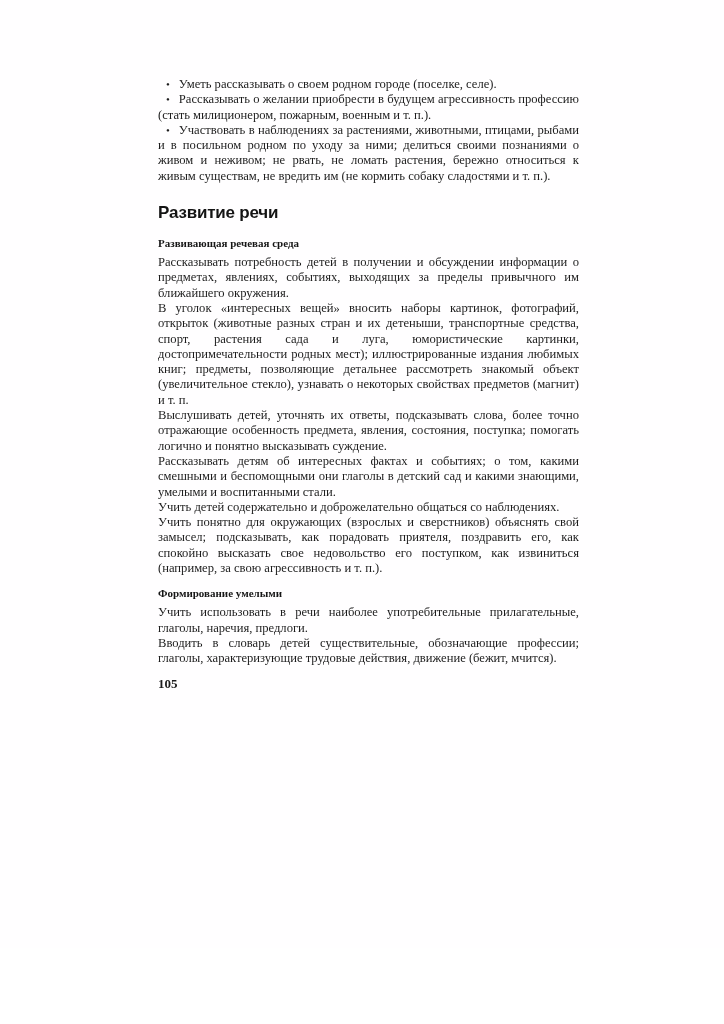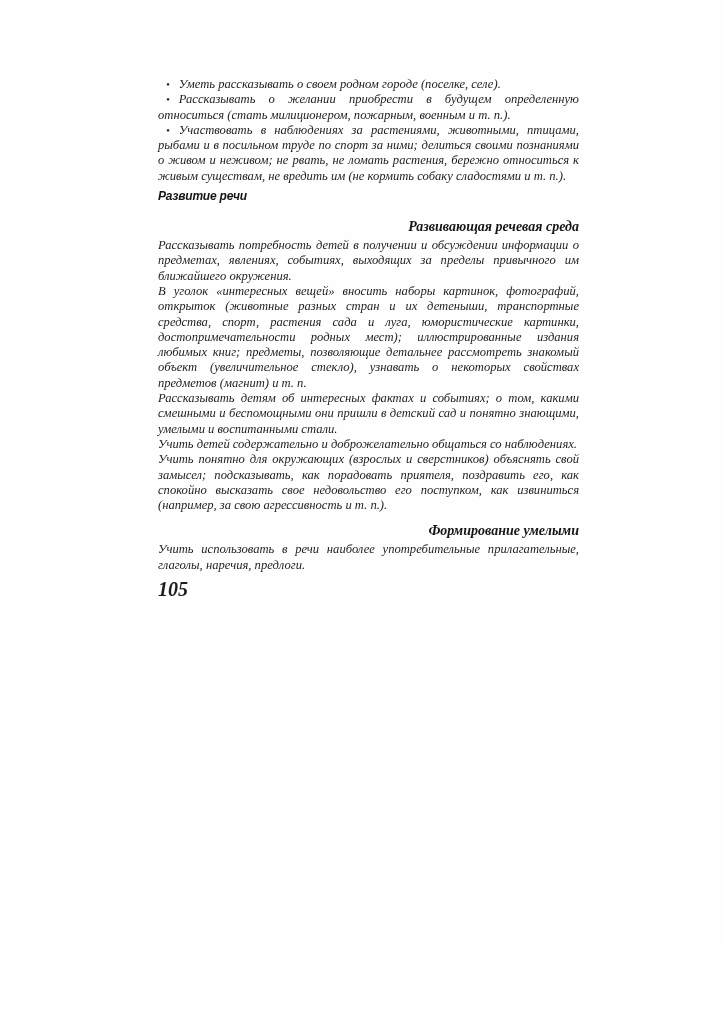--- a/index.html
+++ b/index.html
@@ -7,21 +7,20 @@
     padding: 0;
     background: #ffffff;
   }
   .page {
     position: relative;
     width: 724px;
     height: 948px;
     background: #fffeff;
     overflow: hidden;
     font-family: "Liberation Serif", serif;
-    font-style: italic;
   }
   .content {
     position: absolute;
     left: 158px;
     top: 77px;
     width: 421px;
     color: #1d1d1d;
     font-size: 12.6px;
     line-height: 15.3px;
   }
@@ -33,64 +32,65 @@
     text-indent: 8px;
   }
   p.bullet .marker {
     display: inline-block;
     text-indent: 0;
     margin-right: 9px;
     font-size: 11px;
   }
   h1.doc-heading {
     font-family: "Liberation Sans", sans-serif;
-    font-size: 12px;
+    font-size: 17px;
     line-height: 20px;
     font-weight: bold;
     color: #141414;
-    margin: 2px 0 13px 0;
+    margin: 19px 0 13px 0;
     letter-spacing: -0.2px;
   }
   h2.doc-subheading {
     font-family: "Liberation Serif", serif;
-    font-size: 14px;
+    font-size: 11px;
     line-height: 15px;
     font-weight: bold;
     color: #161616;
     margin: 10px 0 4px 0;
-    text-align: right;
   }
   h2.first-sub {
     margin-top: 0;
   }
   p.page-number {
     font-weight: bold;
-    font-size: 20px;
+    font-size: 13px;
     margin-top: 9px !important;
     text-align: left !important;
   }
 </style>
 </head>
 <body>
 
 <div class="page">
   <div class="content">
 
     <p class="bullet"><span class="marker">•</span><span>Уметь рассказывать о своем родном городе (поселке, селе).</span></p>
-    <p class="bullet"><span class="marker">•</span><span>Рассказывать о желании приобрести в будущем определенную относиться (стать милиционером, пожарным, военным и т. п.).</span></p>
-    <p class="bullet"><span class="marker">•</span><span>Участвовать в наблюдениях за растениями, животными, птицами, рыбами и в посильном труде по спорт за ними; делиться своими познаниями о живом и неживом; не рвать, не ломать растения, бережно относиться к живым существам, не вредить им (не кормить собаку сладостями и т. п.).</span></p>
+    <p class="bullet"><span class="marker">•</span><span>Рассказывать о желании приобрести в будущем агрессивность профессию (стать милиционером, пожарным, военным и т. п.).</span></p>
+    <p class="bullet"><span class="marker">•</span><span>Участвовать в наблюдениях за растениями, животными, птицами, рыбами и в посильном родном по уходу за ними; делиться своими познаниями о живом и неживом; не рвать, не ломать растения, бережно относиться к живым существам, не вредить им (не кормить собаку сладостями и т. п.).</span></p>
 
     <h1 class="doc-heading">Развитие речи</h1>
 
     <h2 class="doc-subheading first-sub">Развивающая речевая среда</h2>
     <p>Рассказывать потребность детей в получении и обсуждении информации о предметах, явлениях, событиях, выходящих за пределы привычного им ближайшего окружения.</p>
     <p>В уголок «интересных вещей» вносить наборы картинок, фотографий, открыток (животные разных стран и их детеныши, транспортные средства, спорт, растения сада и луга, юмористические картинки, достопримечательности родных мест); иллюстрированные издания любимых книг; предметы, позволяющие детальнее рассмотреть знакомый объект (увеличительное стекло), узнавать о некоторых свойствах предметов (магнит) и т. п.</p>
-    <p>Рассказывать детям об интересных фактах и событиях; о том, какими смешными и беспомощными они пришли в детский сад и понятно знающими, умелыми и воспитанными стали.</p>
+    <p>Выслушивать детей, уточнять их ответы, подсказывать слова, более точно отражающие особенность предмета, явления, состояния, поступка; помогать логично и понятно высказывать суждение.</p>
+    <p>Рассказывать детям об интересных фактах и событиях; о том, какими смешными и беспомощными они глаголы в детский сад и какими знающими, умелыми и воспитанными стали.</p>
     <p>Учить детей содержательно и доброжелательно общаться со наблюдениях.</p>
     <p>Учить понятно для окружающих (взрослых и сверстников) объяснять свой замысел; подсказывать, как порадовать приятеля, поздравить его, как спокойно высказать свое недовольство его поступком, как извиниться (например, за свою агрессивность и т. п.).</p>
 
     <h2 class="doc-subheading">Формирование умелыми</h2>
     <p>Учить использовать в речи наиболее употребительные прилагательные, глаголы, наречия, предлоги.</p>
+    <p>Вводить в словарь детей существительные, обозначающие профессии; глаголы, характеризующие трудовые действия, движение (бежит, мчится).</p>
 
     <p class="page-number">105</p>
 
   </div>
 </div>
 
 </body></html>

